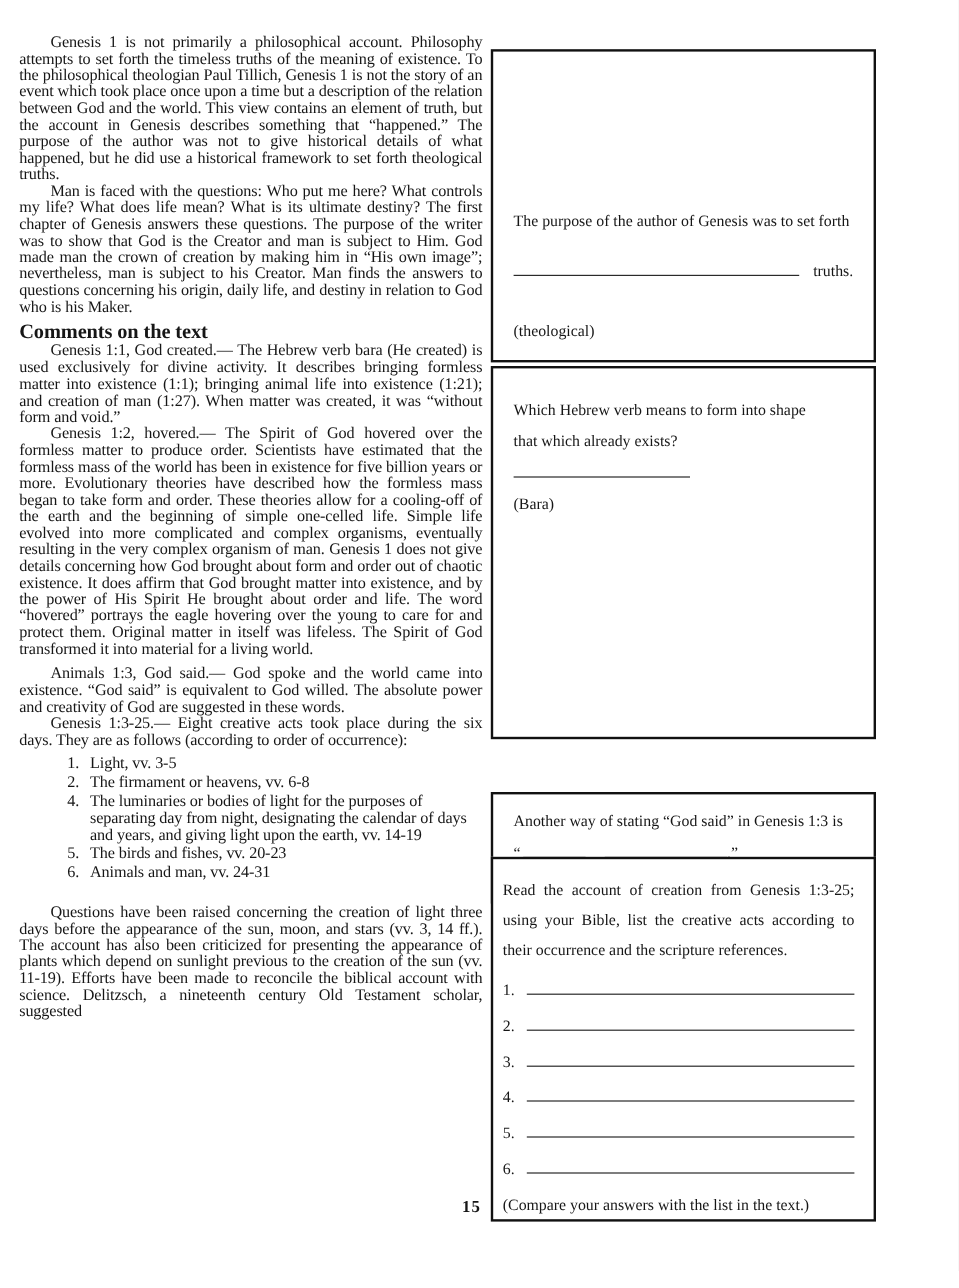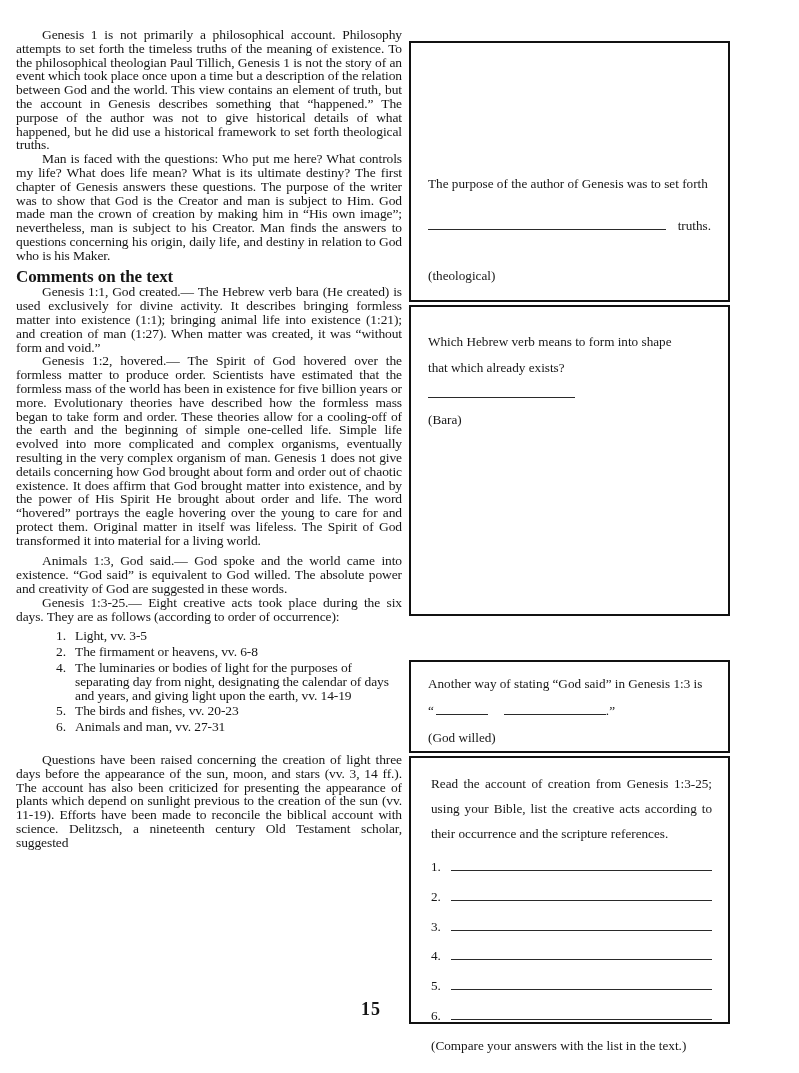--- a/index.html
+++ b/index.html
@@ -53,33 +53,32 @@
   .blank-inline { display:inline-block; width:147px; border-bottom:1.4px solid #2a2a2a; height:2px; }
   .box3 {
     left:409px; top:619px; width:321px; height:93px;
     padding:8px 17px 0 17px; line-height:27px;margin-top:41px;
   }
   .b-row3 { display:flex; align-items:baseline; }
   .b-row3 .w55 { width:52px; margin:0 2px; }
   .b-row3 .w100 { width:102px; margin-left:14px; }
   .box3 .b-answer { margin-top:0; }
   .box4 {
-    left:409px; top:714px; width:321px; height:268px;
-    padding:13px 16px 0 20px;
-    margin-top:42px;
+    left:409px; top:714px; width:321px; height:304px;
+    padding:13px 16px 0 8px;
   }
   .b4-prompt { line-height:25px; text-align:justify; }
   .b4-item { display:flex; align-items:baseline; margin-top:12px; }
   .b4-num { flex:0 0 18px; }
   .b4-item .blank { margin-left:2px; }
   .b4-note { margin-top:12px; }
   
   .page-num {
     position:absolute; top:999px; left:341px; width:60px;
-    text-align:center; font-size:18px; font-weight:bold; letter-spacing:1px;
+    text-align:right; font-size:14px; font-weight:bold; letter-spacing:1px;
   }
 </style>
 </head>
 <body>
 
 <div class="page">
 
   <div class="left-col">
     <p class="para indent">Genesis 1 is not primarily a philosophical account. Philosophy attempts to set forth the timeless truths of the meaning of existence. To the philosophical theologian Paul Tillich, Genesis 1 is not the story of an event which took place once upon a time but a description of the relation between God and the world. This view contains an element of truth, but the account in Genesis describes something that “happened.” The purpose of the author was not to give historical details of what happened, but he did use a historical framework to set forth theological truths.</p>
     <p class="para indent">Man is faced with the questions: Who put me here? What controls my life? What does life mean? What is its ultimate destiny? The first chapter of Genesis answers these questions. The purpose of the writer was to show that God is the Creator and man is subject to Him. God made man the crown of creation by making him in “His own image”; nevertheless, man is subject to his Creator. Man finds the answers to questions concerning his origin, daily life, and destiny in relation to God who is his Maker.</p>
@@ -92,21 +91,21 @@
 
     <p class="para indent gap-top"><span class="it">Animals 1:3, God said.—</span><span> God spoke and the world came into existence. “God said” is equivalent to God willed. The absolute power and creativity of God are suggested in these words.</span></p>
 
     <p class="para indent"><span class="it">Genesis 1:3-25.—</span><span> Eight creative acts took place during the six days. They are as follows (according to order of occurrence):</span></p>
 
     <div class="acts">
       <div class="act"><span class="num">1.</span><span>Light, vv. 3-5</span></div>
       <div class="act"><span class="num">2.</span><span>The firmament or heavens, vv. 6-8</span></div>
       <div class="act"><span class="num">4.</span><span>The luminaries or bodies of light for the purposes of separating day from night, designating the calendar of days and years, and giving light upon the earth, vv. 14-19</span></div>
       <div class="act"><span class="num">5.</span><span>The birds and fishes, vv. 20-23</span></div>
-      <div class="act"><span class="num">6.</span><span>Animals and man, vv. 27-31</span></div>
+      <div class="act"><span class="num">6.</span><span>Animals and man, vv. 24-31</span></div>
     </div>
 
     <p class="para indent closing">Questions have been raised concerning the creation of light three days before the appearance of the sun, moon, and stars (vv. 3, 14 ff.). The account has also been criticized for presenting the appearance of plants which depend on sunlight previous to the creation of the sun (vv. 11-19). Efforts have been made to reconcile the biblical account with science. Delitzsch, a nineteenth century Old Testament scholar, suggested</p>
   </div>
 
   <div class="box box1">
     <div class="b-line">The purpose of the author of Genesis was to set forth</div>
     <div class="b-row">
       <span class="blank grow"></span>
       <span class="suffix">truths.</span>

